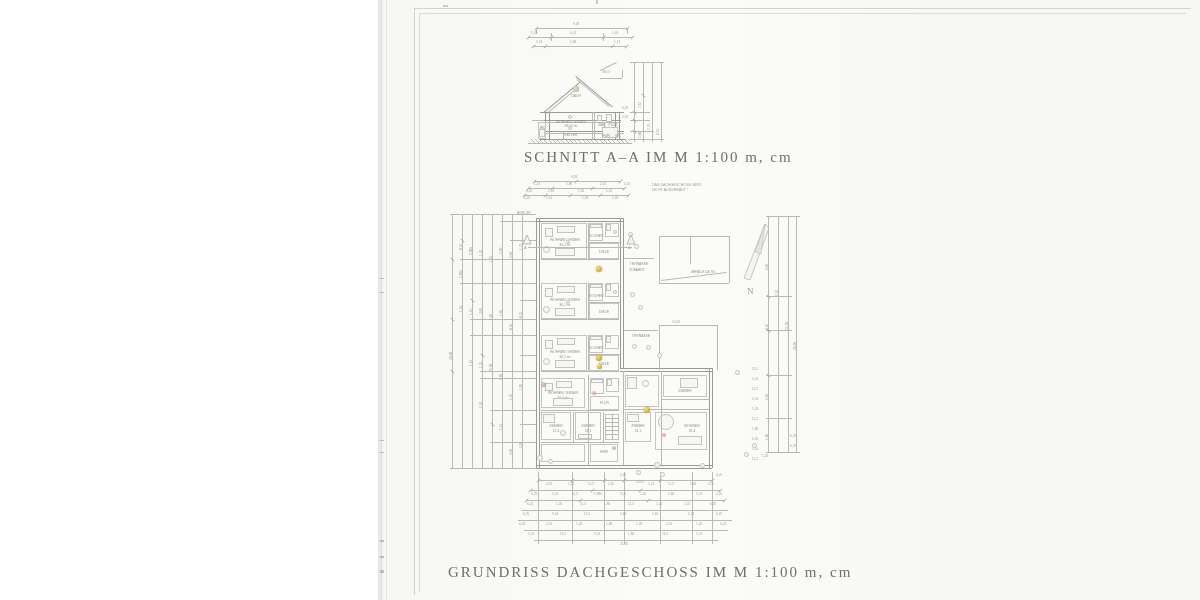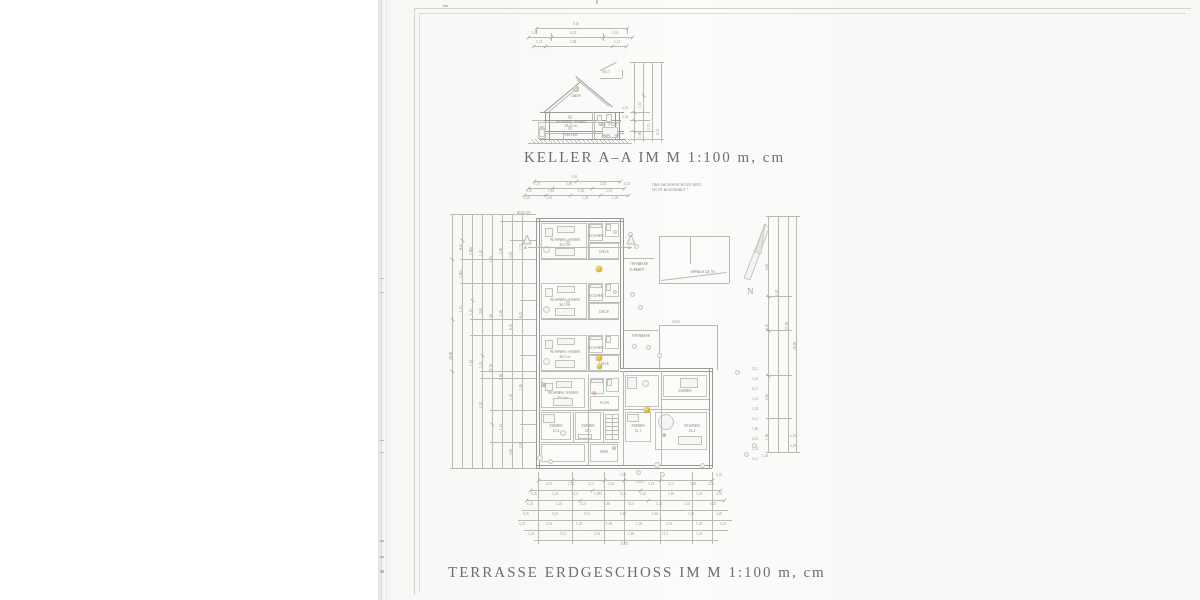--- a/index.html
+++ b/index.html
@@ -321,21 +321,21 @@
       <div class="dtick-v" style="left:632px; top:131px;"></div>
       <div class="dtick-v" style="left:641px; top:95px;"></div>
       <div class="dnum-v" style="left:639px; top:108px;">2,62</div>
       <div class="dnum-v" style="left:648px; top:130px;">2,75</div>
       <div class="dnum-v" style="left:657px; top:135px;">8,12</div>
       <div class="dnum-v" style="left:639px; top:138px;">1,00</div>
       <div class="dnum" style="left:622px; top:107px;">0,25</div>
       <div class="dnum" style="left:622px; top:116px;">2,50</div>
     </div>
 
-    <div class="title" id="title-section">KELLER A–A IM M 1:100 m,  cm</div>
+    <div class="title" id="title-section">SCHNITT A–A IM M 1:100 m,  cm</div>
   </div>
 
   <div>
     <div class="ink-l hline" style="left:534px; top:181px; width:86px;"></div>
     <div class="ink-l hline" style="left:528px; top:188px; width:96px;"></div>
     <div class="ink-l hline" style="left:524px; top:195px; width:104px;"></div>
     <div class="dtick" style="left:534px; top:179px;"></div>
     <div class="dtick" style="left:576px; top:179px;"></div>
     <div class="dtick" style="left:620px; top:179px;"></div>
     <div class="dtick" style="left:528px; top:186px;"></div>
@@ -786,16 +786,16 @@
       </svg>
     </div>
     <div>
       <svg style="position:absolute; left:626px; top:235px;" width="10" height="14" viewBox="0 0 10 14">
         <polygon points="5,0 9,9 1,9" fill="#f2f2f0" stroke="#a0a09e" stroke-width="0.7"></polygon>
         <text x="2" y="14" font-family="Liberation Sans, sans-serif" font-size="4" fill="#9a9a98">A</text>
       </svg>
     </div>
     <div class="ink-l hline" style="left:528px; top:247px; width:104px;"></div>
 
-    <div class="title" id="title-plan">TERRASSE ERDGESCHOSS IM M 1:100 m,  cm</div>
+    <div class="title" id="title-plan">GRUNDRISS DACHGESCHOSS IM M 1:100 m,  cm</div>
   </div>
 
 </div>
 
 </body></html>

